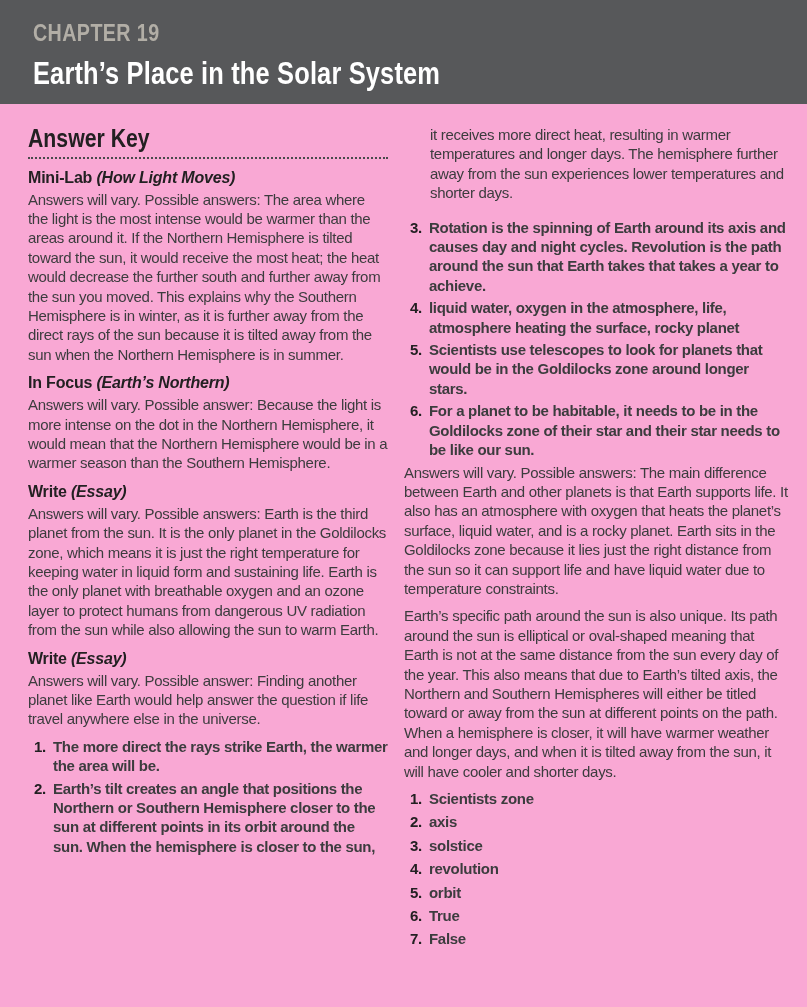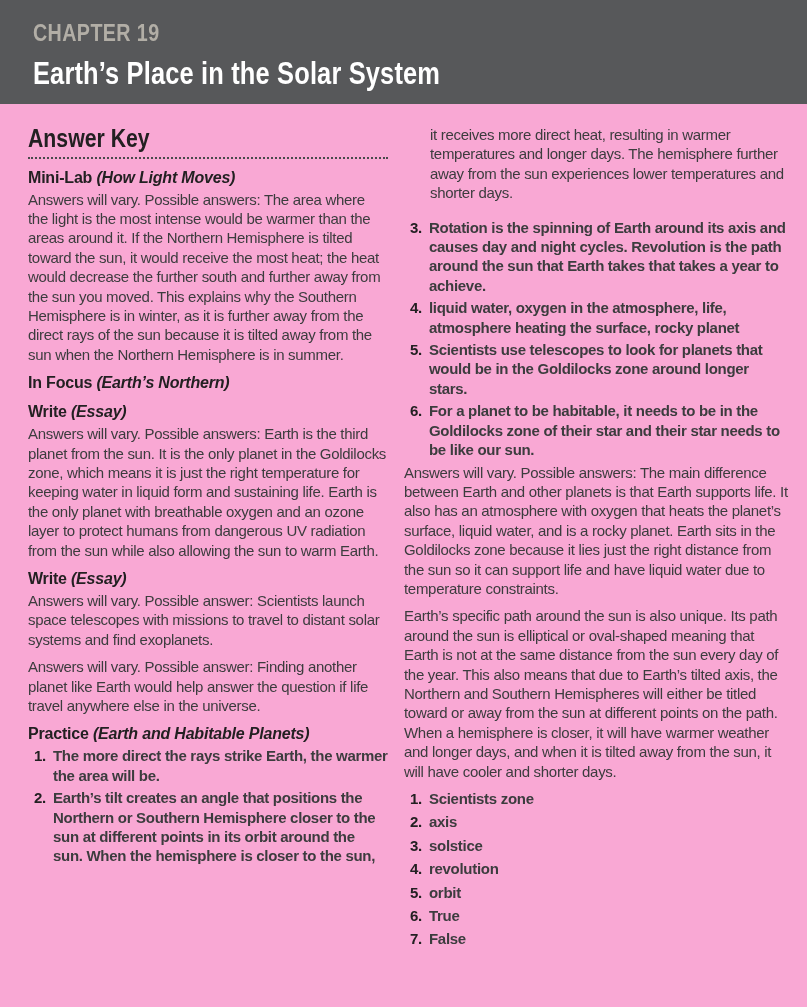--- a/index.html
+++ b/index.html
@@ -117,26 +117,25 @@
 
   <main class="content">
 
     <section class="col col-left">
       <h2 class="answer-key">Answer Key</h2>
       <div class="dotted-rule"></div>
       <div>
           <h3 class="section-title"><span class="st-name">Mini-Lab</span><span class="st-sub"> (How Light Moves)</span></h3>
           <p class="body-par">Answers will vary. Possible answers: The area where the light is the most intense would be warmer than the areas around it. If the Northern Hemisphere is tilted toward the sun, it would receive the most heat; the heat would decrease the further south and further away from the sun you moved. This explains why the Southern Hemisphere is in winter, as it is further away from the direct rays of the sun because it is tilted away from the sun when the Northern Hemisphere is in summer.</p>
           <h3 class="section-title"><span class="st-name">In Focus</span><span class="st-sub"> (Earth’s Northern)</span></h3>
+          <p class="body-par">Answers will vary. Possible answer: Because the light is more intense on the dot in the Northern Hemisphere, it would mean that the Northern Hemisphere would be in a warmer season than the Southern Hemisphere.</p>
           <h3 class="section-title"><span class="st-name">Write</span><span class="st-sub"> (Essay)</span></h3>
           <p class="body-par">Answers will vary. Possible answers: Earth is the third planet from the sun. It is the only planet in the Goldilocks zone, which means it is just the right temperature for keeping water in liquid form and sustaining life. Earth is the only planet with breathable oxygen and an ozone layer to protect humans from dangerous UV radiation from the sun while also allowing the sun to warm Earth.</p>
           <h3 class="section-title"><span class="st-name">Write</span><span class="st-sub"> (Essay)</span></h3>
-          <p class="body-par">Answers will vary. Possible answer: Scientists launch space telescopes with missions to travel to distant solar systems and find exoplanets.</p>
           <p class="body-par">Answers will vary. Possible answer: Finding another planet like Earth would help answer the question if life travel anywhere else in the universe.</p>
-          <h3 class="section-title"><span class="st-name">Practice</span><span class="st-sub"> (Earth and Habitable Planets)</span></h3>
           <div class="list-item">
             <span class="num">1.</span>
             <span class="li-text">The more direct the rays strike Earth, the warmer the area will be.</span>
           </div>
           <div class="list-item">
             <span class="num">2.</span>
             <span class="li-text">Earth’s tilt creates an angle that positions the Northern or Southern Hemisphere closer to the sun at different points in its orbit around the sun. When the hemisphere is closer to the sun,</span>
           </div>
         </div>
     </section>

